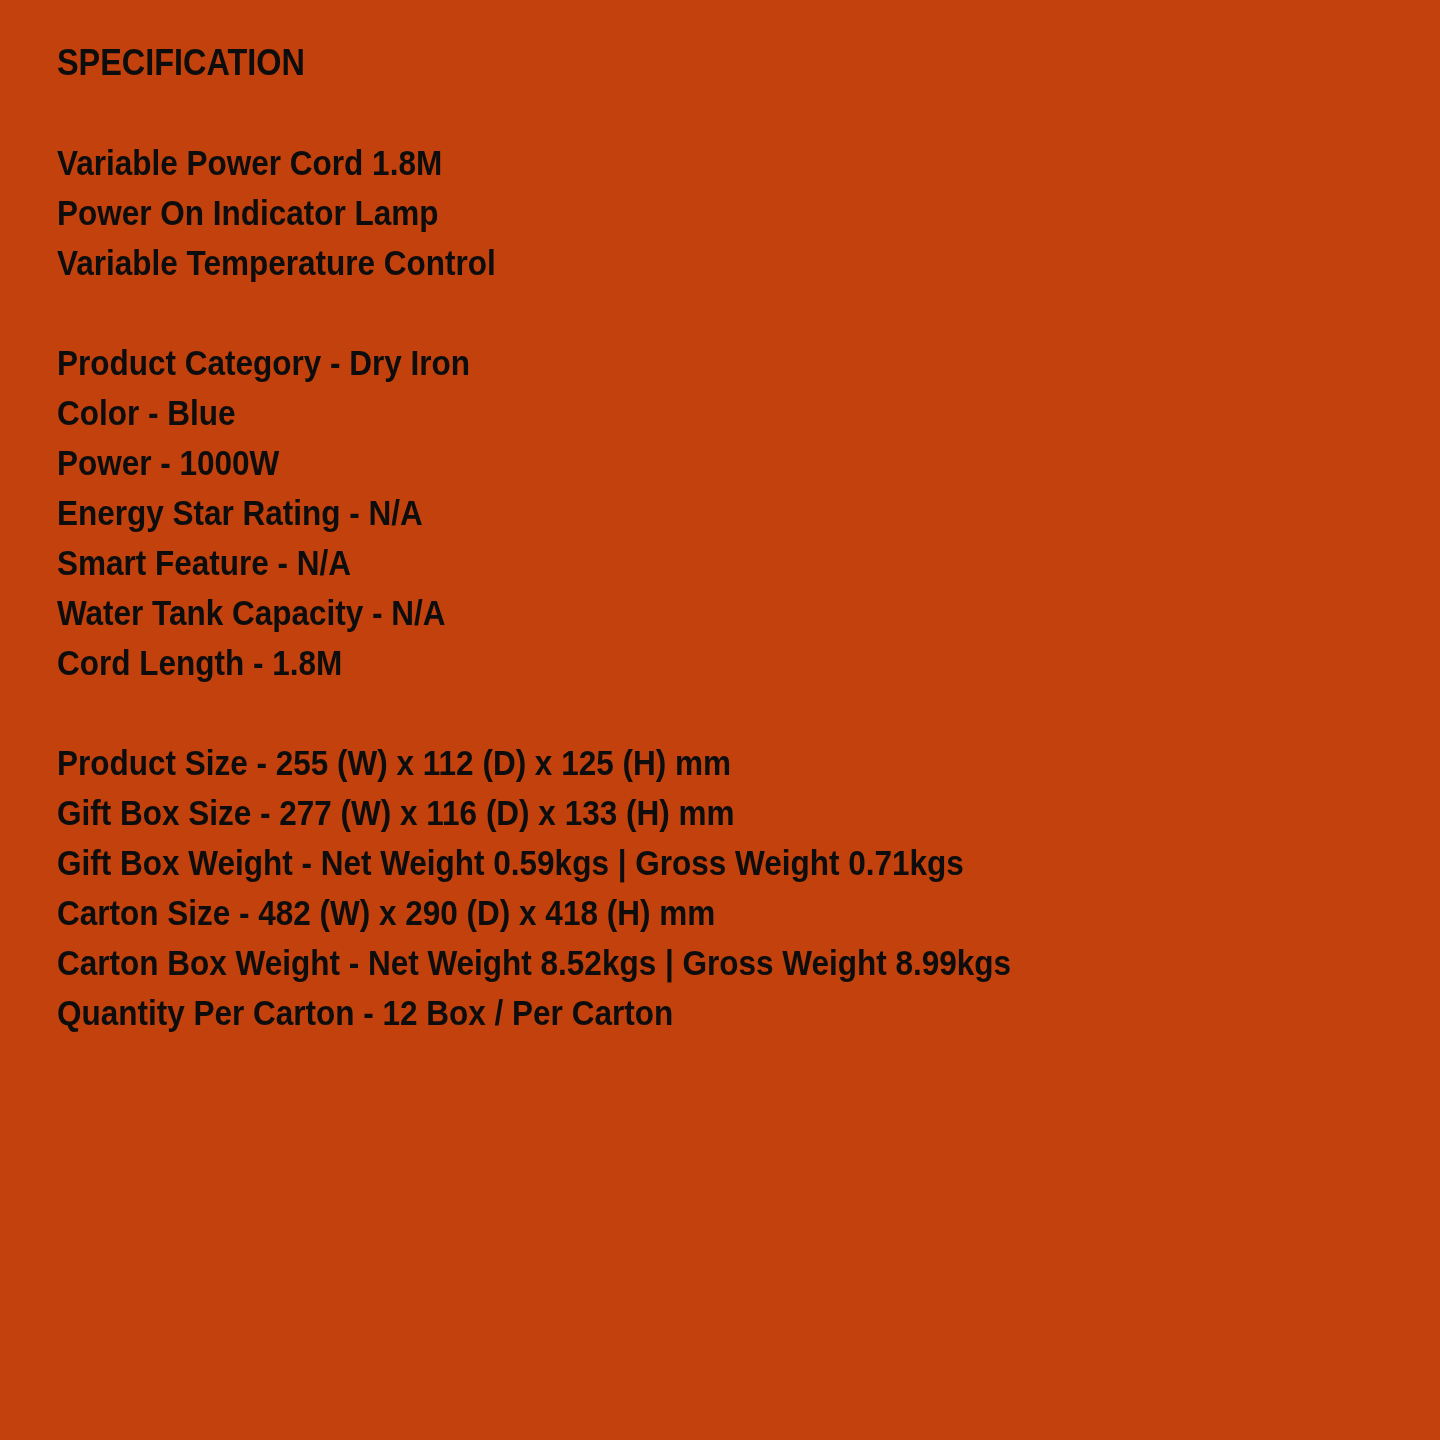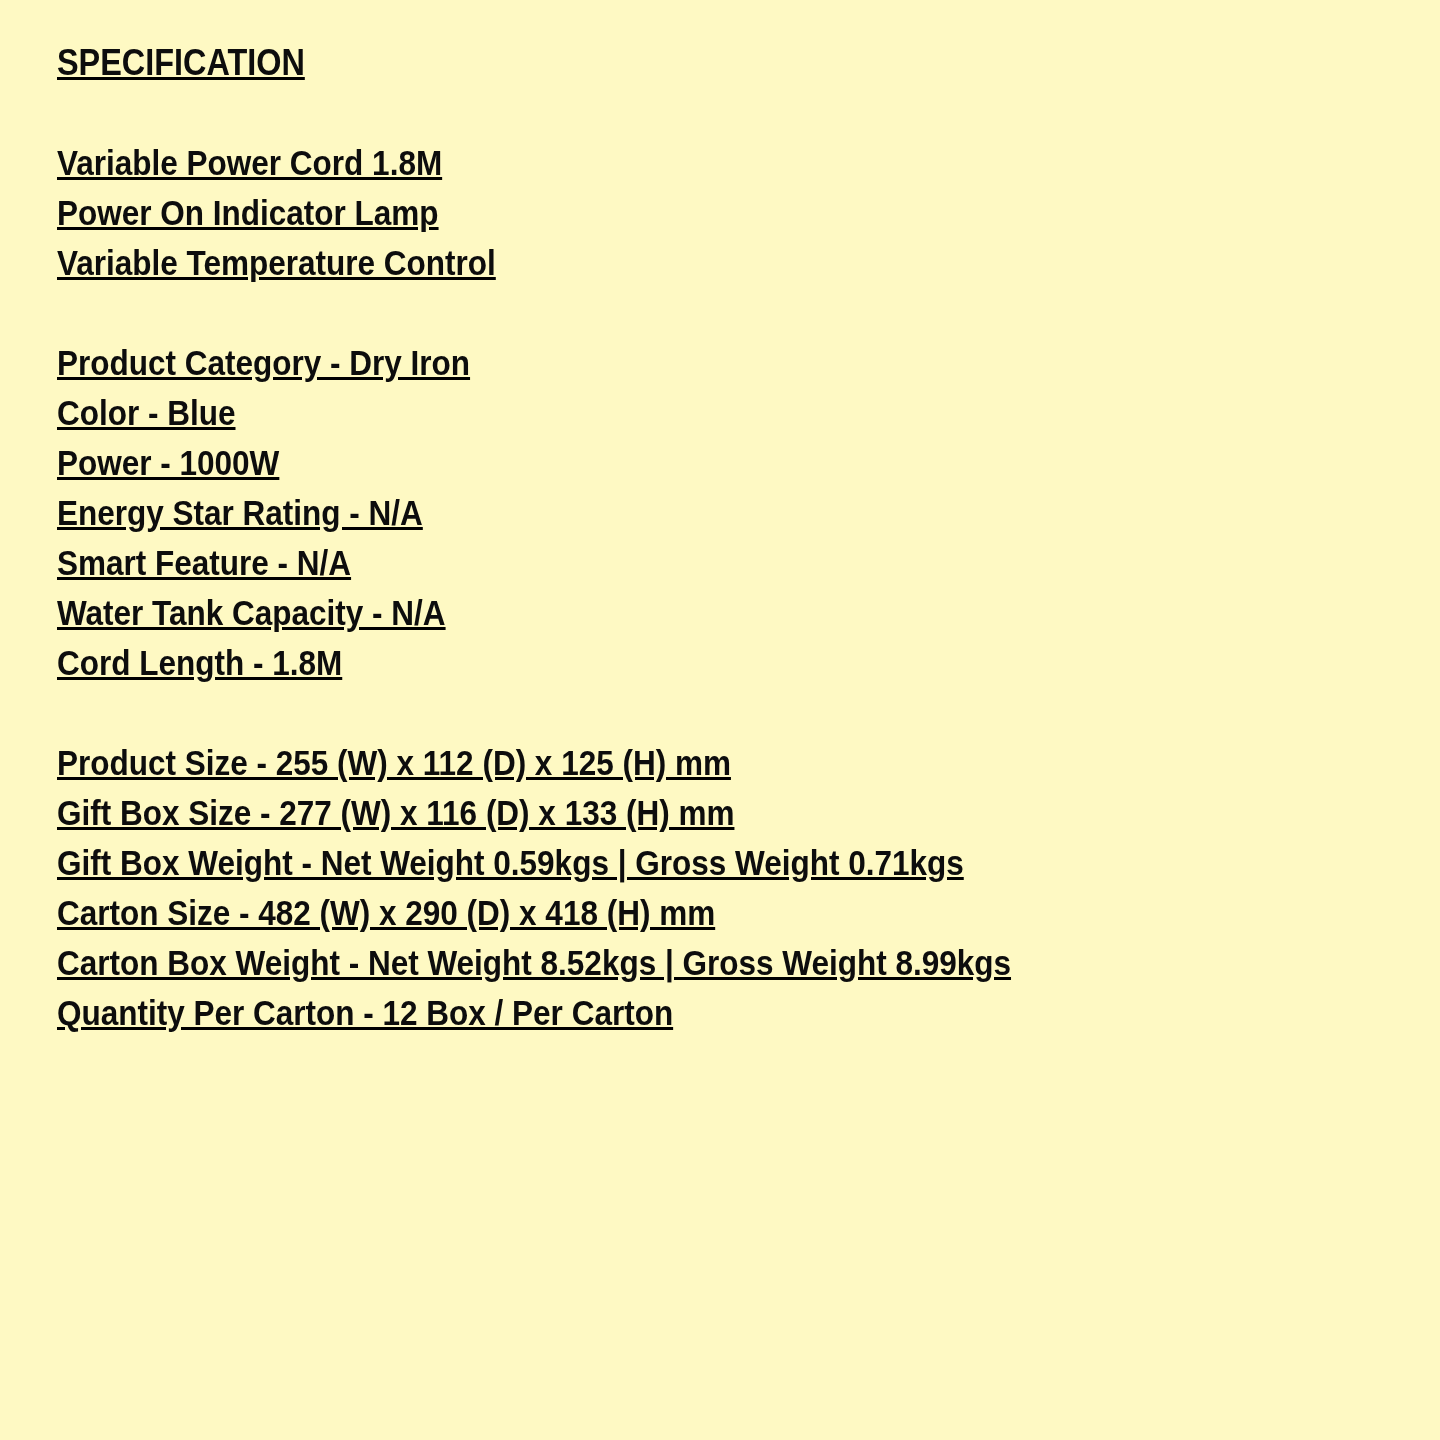--- a/index.html
+++ b/index.html
@@ -9,24 +9,23 @@
   }
   body {
     width: 1440px;
     height: 1440px;
     overflow: hidden;
     font-family: "Liberation Sans", sans-serif;
   }
   .page {
     width: 1440px;
     height: 1440px;
-    background: #fef9c3;
+    background: #c2410c;
     box-sizing: border-box;
     padding: 38px 40px 12px 57px;
-    text-decoration: underline;
   }
   
   .condense {
     transform: scaleX(0.9);
     transform-origin: 0 0;
     color: #0d0d0d;
   }
   .title {
     font-size: 36px;
     font-weight: 700;

